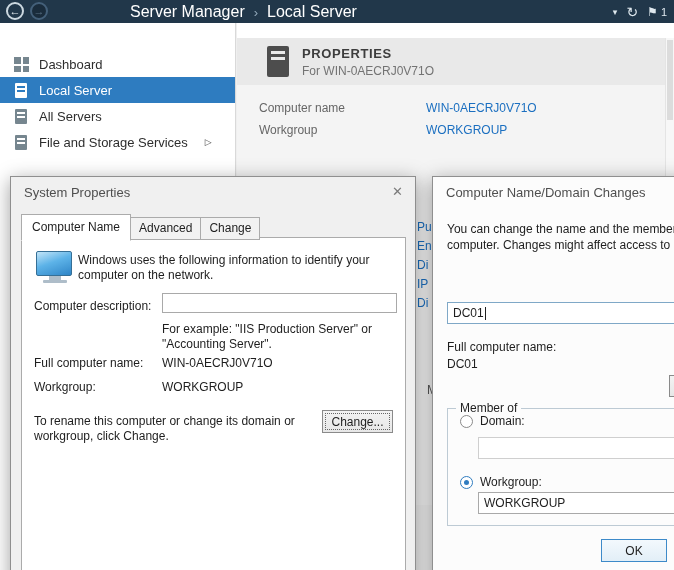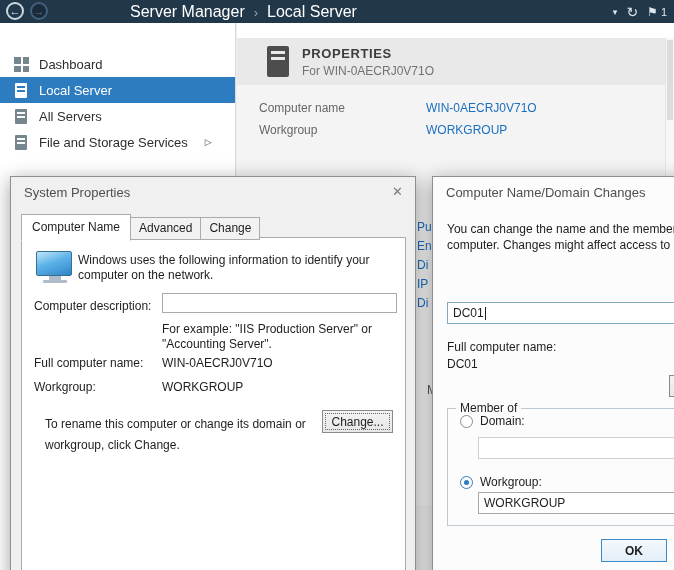--- a/index.html
+++ b/index.html
@@ -78,21 +78,21 @@
   @keyframes blink { 50% { opacity: 0; } }
   .groupbox { position: absolute; left: 14px; top: 231px; width: 266px; height: 118px; border: 1px solid #bdcad4; }
   .gb-label { position: absolute; top: -8px; left: 8px; background: #fcfcfc; padding: 0 4px; font-size: 12px; }
   .radio-row { position: absolute; display: flex; align-items: center; gap: 7px; cursor: pointer; }
   .radio { width: 13px; height: 13px; border: 1px solid #8a8a8a; border-radius: 50%; background: #fff; position: relative; flex: none; }
   .radio.checked { border-color: #2f7cc0; }
   .radio.checked::after { content: ""; position: absolute; inset: 3px; border-radius: 50%; background: #2f7cc0; }
   .gb-input { position: absolute; background: #fff; height: 22px; }
   .gb-domain-input { left: 30px; top: 28px; width: 212px; border: 1px solid #cfcfcf; }
   .gb-workgroup-input { left: 30px; top: 83px; width: 230px; border: 1px solid #a9a9a9; display: flex; align-items: center; padding: 0 5px; }
-  .dc-ok { left: 168px; top: 362px; width: 66px; height: 23px; border: 1px solid #3d8ac9; background: linear-gradient(#f3f9fd,#e2eef7); font-weight: bold; }
+  .dc-ok { left: 168px; top: 362px; width: 66px; height: 23px; border: 1px solid #3d8ac9; background: linear-gradient(#f3f9fd,#e2eef7); }
   .dc-more { left: 236px; top: 198px; width: 60px; height: 22px; }
 </style>
 </head>
 <body>
 
 <div class="screen">
 
   <div class="topbar">
     <div class="navs">
       <div class="nav-circle">
@@ -180,21 +180,21 @@
           <div class="base"></div>
       </div>
       <div class="abs sp-intro">Windows uses the following information to identify your computer on the network.</div>
       <span class="abs" style="left:12px;top:61px;">Computer description:</span>
       <input class="abs sp-input" type="text" value="" style="">
       <div class="abs" style="left:140px;top:84px;width:235px;line-height:15px;">For example: "IIS Production Server" or "Accounting Server".</div>
       <span class="abs" style="left:12px;top:118px;">Full computer name:</span>
       <span class="abs" style="left:140px;top:118px;">WIN-0AECRJ0V71O</span>
       <span class="abs" style="left:12px;top:142px;">Workgroup:</span>
       <span class="abs" style="left:140px;top:142px;">WORKGROUP</span>
-      <div class="abs" style="left:23px;top:176px;width:278px;line-height:21px;">To rename this computer or change its domain or workgroup, click Change.</div>
+      <div class="abs" style="left:12px;top:176px;width:278px;line-height:15px;">To rename this computer or change its domain or workgroup, click Change.</div>
       <button class="abs btn btn-dotted" style="left:300px;top:172px;width:71px;height:23px;">Change...</button>
     </div>
   </div>
 
   <div class="dialog dlg-dom">
     <div class="dlg-title">Computer Name/Domain Changes</div>
     <div class="abs" style="left:14px;top:44px;">
       <div class="dc-line">You can change the name and the membership o</div>
       <div class="dc-line">computer. Changes might affect access to networ</div>
     </div>

